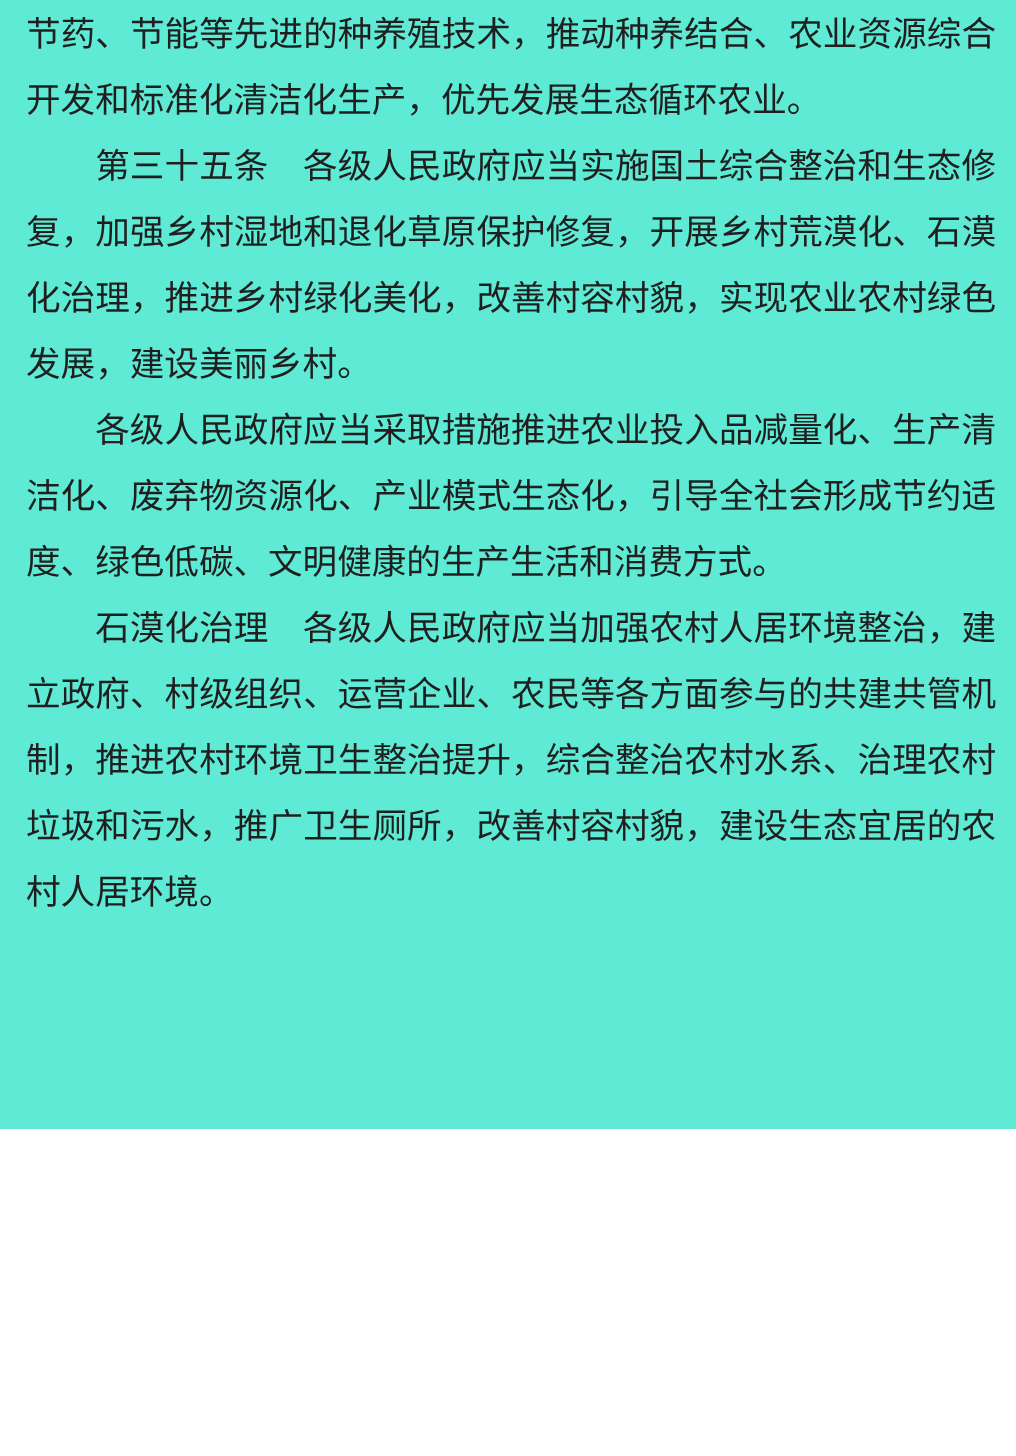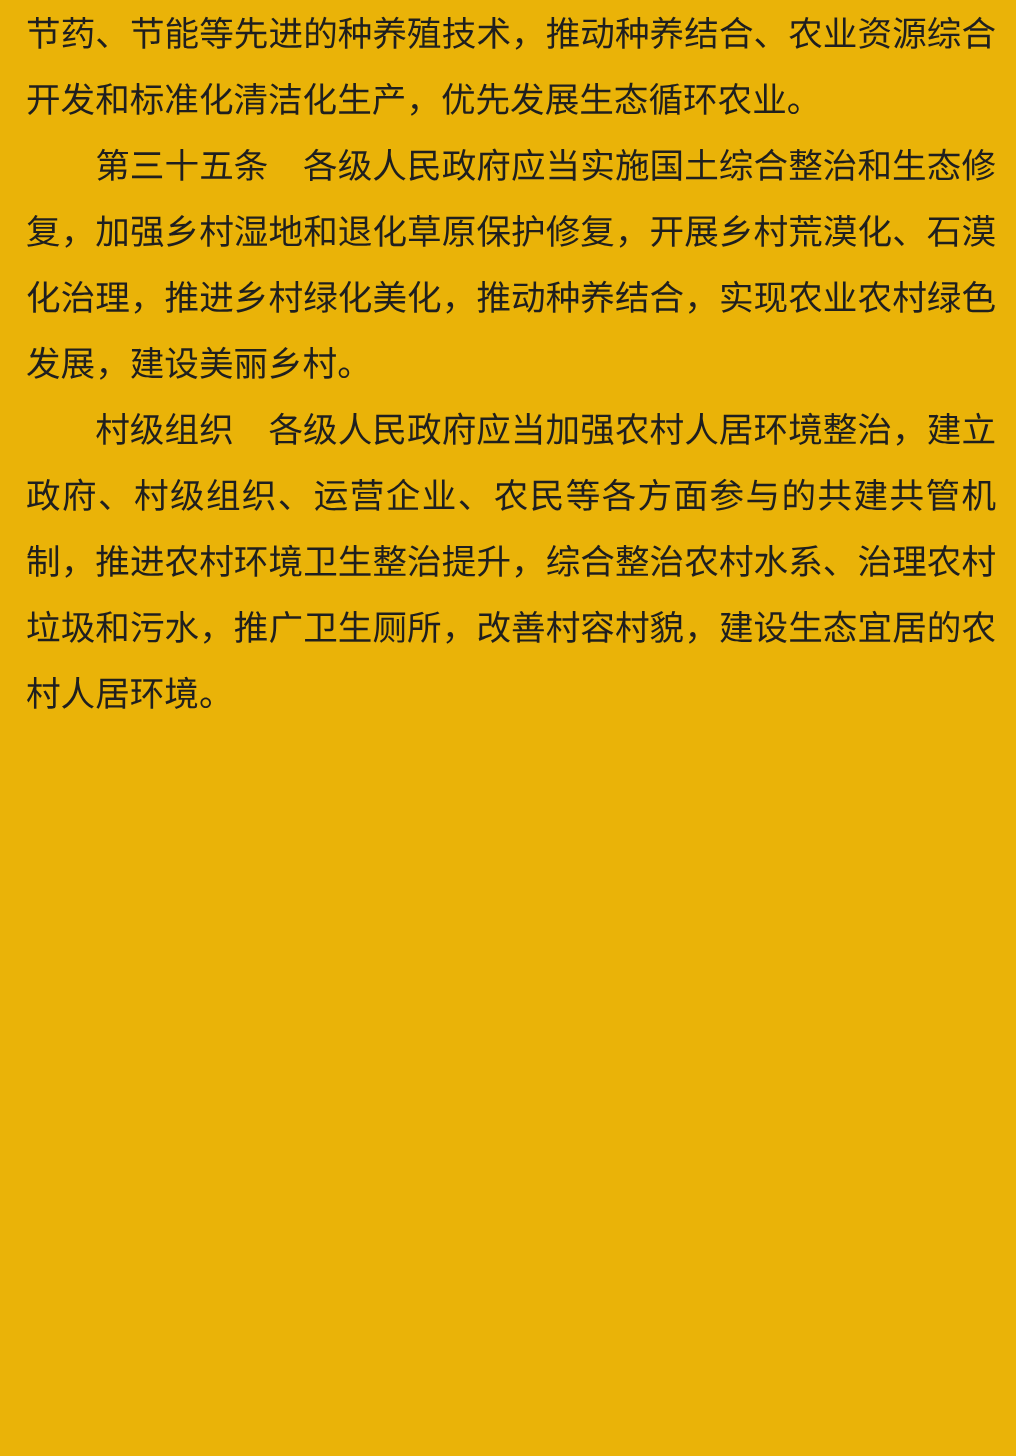--- a/index.html
+++ b/index.html
@@ -8,22 +8,22 @@
   }
   body {
     width: 1016px;
     height: 1456px;
     background: #ffffff;
     overflow: hidden;
   }
   .page {
     box-sizing: border-box;
     width: 1016px;
-    height: 1456px;
-    background: #eab308;
+    height: 1129px;
+    background: #5eead4;
     overflow: hidden;
   }
   .doc {
     box-sizing: border-box;
     width: 100%;
     height: 100%;
     padding: 1px 20px 0 26px;
     font-family: "Liberation Serif", "DejaVu Serif", serif;
     font-size: 34.6px;
     line-height: 66px;
@@ -49,24 +49,27 @@
 <body>
 
 <div class="page">
   <div class="doc">
 
     <p class="para">
       <span>节药、节能等先进的种养殖技术，推动种养结合、农业资源综合开发和标准化清洁化生产，优先发展生态循环农业。</span>
     </p>
 
     <p class="para indent">
-      <span class="article-num">第三十五条</span><span>各级人民政府应当实施国土综合整治和生态修复，加强乡村湿地和退化草原保护修复，开展乡村荒漠化、石漠化治理，推进乡村绿化美化，推动种养结合，实现农业农村绿色发展，建设美丽乡村。</span>
+      <span class="article-num">第三十五条</span><span>各级人民政府应当实施国土综合整治和生态修复，加强乡村湿地和退化草原保护修复，开展乡村荒漠化、石漠化治理，推进乡村绿化美化，改善村容村貌，实现农业农村绿色发展，建设美丽乡村。</span>
     </p>
 
+    <p class="para indent">
+      <span>各级人民政府应当采取措施推进农业投入品减量化、生产清洁化、废弃物资源化、产业模式生态化，引导全社会形成节约适度、绿色低碳、文明健康的生产生活和消费方式。</span>
+    </p>
 
     <p class="para indent">
-      <span class="article-num">村级组织</span><span>各级人民政府应当加强农村人居环境整治，建立政府、村级组织、运营企业、农民等各方面参与的共建共管机制，推进农村环境卫生整治提升，综合整治农村水系、治理农村垃圾和污水，推广卫生厕所，改善村容村貌，建设生态宜居的农村人居环境。</span>
+      <span class="article-num">石漠化治理</span><span>各级人民政府应当加强农村人居环境整治，建立政府、村级组织、运营企业、农民等各方面参与的共建共管机制，推进农村环境卫生整治提升，综合整治农村水系、治理农村垃圾和污水，推广卫生厕所，改善村容村貌，建设生态宜居的农村人居环境。</span>
     </p>
 
 
 
   </div>
 </div>
 
 </body></html>

